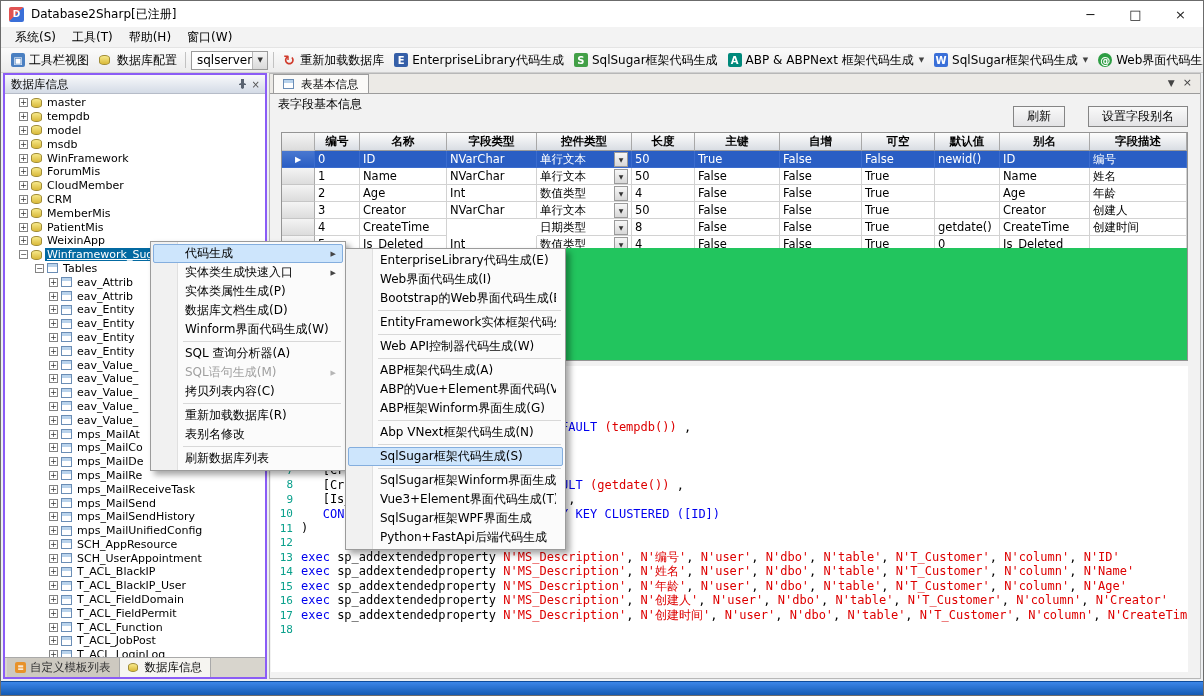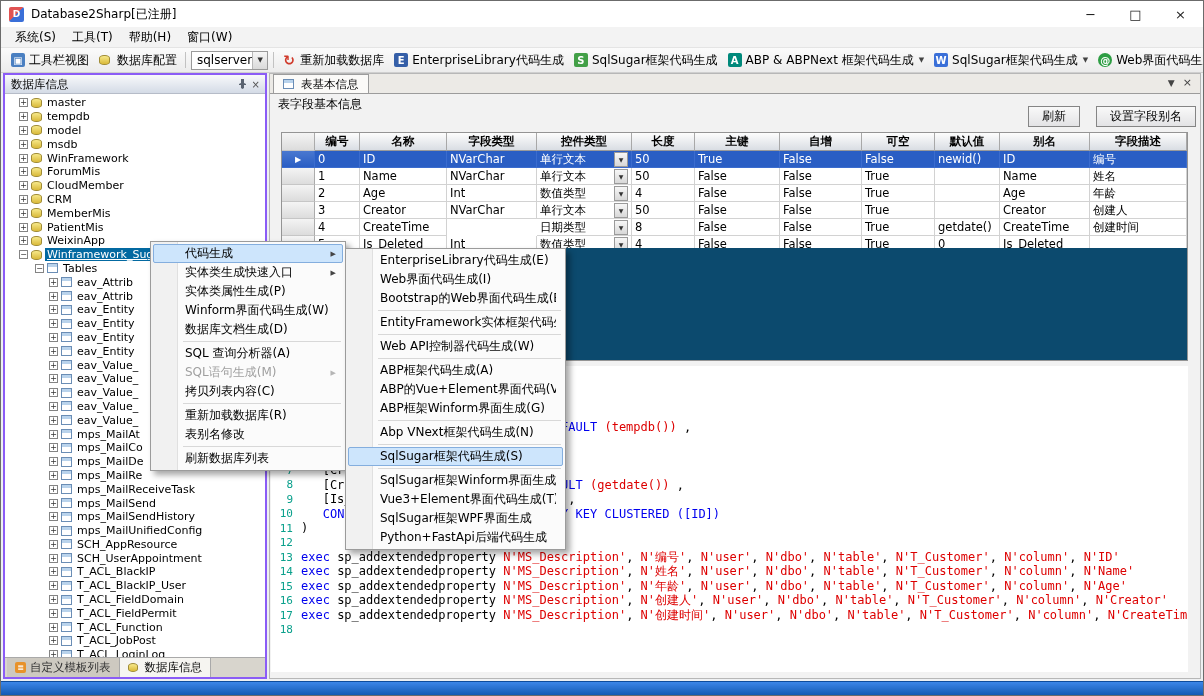--- a/index.html
+++ b/index.html
@@ -46,25 +46,25 @@
   .btab-icon{width:11px;height:11px;background:#e8922a;color:#fff;font-size:8px;display:flex;align-items:center;justify-content:center;border-radius:2px;flex:none;}
   .cyl.small{width:10px;height:9px;}
 
   
   .doc{position:absolute;top:72px;left:268px;right:2px;bottom:16px;background:#f2f2f2;border:1px solid #b7b7b7;}
   .tabstrip{position:absolute;top:0;left:0;right:0;height:20px;background:#eceae6;border-bottom:1px solid #9c9c9c;display:flex;align-items:flex-end;padding-left:3px;}
   .doc-tab{height:19px;background:#fbfaf8;border:1px solid #9c9c9c;border-bottom:none;display:flex;align-items:center;gap:4px;padding:0 9px;font-size:11.5px;}
   .tabstrip-icons{margin-left:auto;display:flex;gap:8px;padding:0 8px 4px 0;color:#444;font-size:9px;align-items:center;}
   .doc-content{position:absolute;top:20px;left:0;right:0;bottom:0;background:#f2f2f2;}
   .section-label{position:absolute;top:2px;left:8px;font-size:12px;}
-  .btn-row{position:absolute;top:12px;right:4px;display:flex;gap:16px;}
+  .btn-row{position:absolute;top:12px;right:12px;display:flex;gap:23px;}
   .wbtn{height:21px;padding:0 13px;background:linear-gradient(#f9f9f9,#e3e3e5);border:1px solid #858585;font-size:12px;font-family:inherit;}
 
   
-  .grid-box{position:absolute;top:38px;left:11px;right:12px;height:229px;background:#0c4a6e;border:1px solid #949494;overflow:hidden;}
+  .grid-box{position:absolute;top:38px;left:11px;right:12px;height:229px;background:#22c55e;border:1px solid #949494;overflow:hidden;}
   .g-clip{height:115px;overflow:hidden;}
   .g-header,.g-row{display:flex;width:100%;}
   .g-header{height:18px;}
   .g-hcell{background:linear-gradient(#fdfdfd,#d9dde3);border-right:1px solid #a8a8a8;border-bottom:1px solid #9a9a9a;font-weight:bold;font-size:11.5px;display:flex;align-items:center;justify-content:center;flex:none;overflow:hidden;}
   .g-row{height:17px;background:#fff;}
   .g-rowhead{width:33px;flex:none;background:linear-gradient(#f4f4f4,#dcdcdc);border-right:1px solid #ababab;border-bottom:1px solid #c6c6c6;display:flex;align-items:center;justify-content:center;font-size:8px;color:#fff;}
   .g-cell{border-right:1px solid #d2d2d2;border-bottom:1px solid #d2d2d2;font-size:11.5px;display:flex;align-items:center;padding:0 3px;overflow:hidden;white-space:nowrap;flex:none;}
   .g-row.sel .g-cell{background:#2a5ec4;color:#fff;border-color:#3b6cce;}
   .g-row.sel .g-rowhead{background:linear-gradient(#4a78d0,#2a5ec4);border-color:#3b6cce;}
   .g-combo-btn{margin-left:auto;width:14px;height:15px;background:linear-gradient(#f7f7f7,#d8d8d8);border:1px solid #9a9a9a;font-size:6px;display:flex;align-items:center;justify-content:center;color:#333;flex:none;}
@@ -678,24 +678,24 @@
         <span class="m-arrow">▶</span>
       </div>
       <div class="m-item">
         <span class="m-label">实体类生成快速入口</span>
         <span class="m-arrow">▶</span>
       </div>
       <div class="m-item">
         <span class="m-label">实体类属性生成(P)</span>
       </div>
       <div class="m-item">
+        <span class="m-label">数据库文档生成(D)</span>
+      </div>
+      <div class="m-item">
         <span class="m-label">Winform界面代码生成(W)</span>
-      </div>
-      <div class="m-item">
-        <span class="m-label">数据库文档生成(D)</span>
       </div>
       <div class="m-sep"></div>
       <div class="m-item">
         <span class="m-label">SQL 查询分析器(A)</span>
       </div>
       <div class="m-item dis">
         <span class="m-label">SQL语句生成(M)</span>
         <span class="m-arrow">▶</span>
       </div>
       <div class="m-item">

